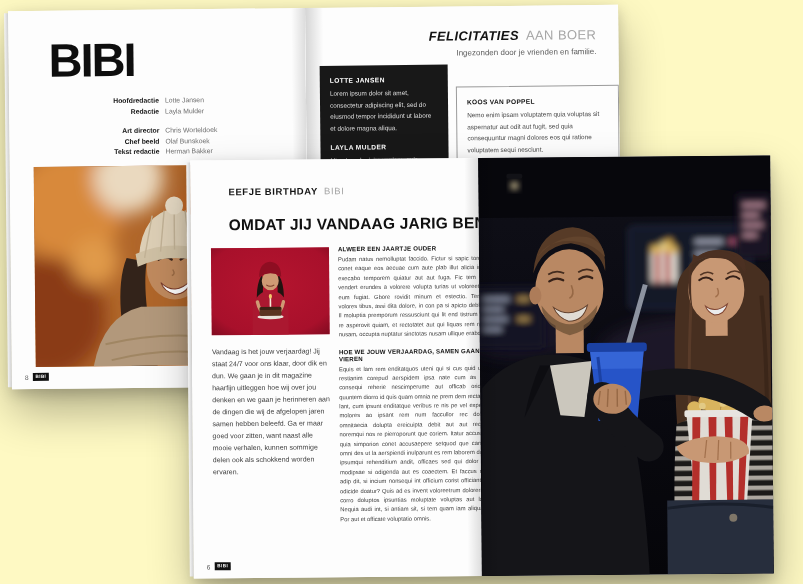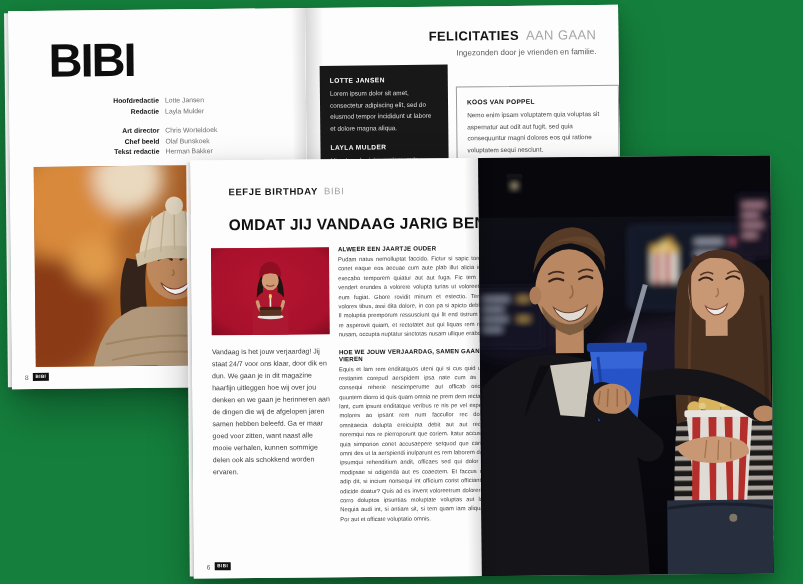--- a/index.html
+++ b/index.html
@@ -1,17 +1,17 @@
 <!DOCTYPE html>
 <html><head>
 <meta charset="utf-8">
 <style>
   html,body{margin:0;padding:0;background:#ffffff;}
   body{width:803px;height:584px;overflow:hidden;font-family:"Liberation Sans","DejaVu Sans",sans-serif;-webkit-font-smoothing:antialiased;}
-  .stage{position:relative;width:803px;height:584px;background:#15803d;}
+  .stage{position:relative;width:803px;height:584px;background:#fef9c3;}
 
   
   .spread{position:absolute;display:flex;background:#fdfdfd;
           box-shadow:0 22px 45px rgba(0,0,0,.30),0 5px 14px rgba(0,0,0,.18);}
   .spread::before{content:"";position:absolute;left:-4px;top:2px;bottom:2px;width:4px;
           background:linear-gradient(90deg,#f4f4f4,#cfcfcf);}
   .page{position:relative;overflow:hidden;background:#fdfdfd;}
   .page-left::after{content:"";position:absolute;right:0;top:0;bottom:0;width:14px;
           background:linear-gradient(270deg,rgba(0,0,0,.13),rgba(0,0,0,0));pointer-events:none;}
   .page-right-shade::before{content:"";position:absolute;left:0;top:0;bottom:0;width:18px;
@@ -33,21 +33,21 @@
   .autumn-photo{position:absolute;left:24px;top:156px;width:276px;height:200px;overflow:hidden;background:#b0662a;}
   .autumn-photo svg{display:block;}
 
   .page-footer{position:absolute;left:13px;bottom:8px;display:flex;align-items:center;gap:4px;}
   .page-num{font-size:6.5px;color:#555;}
   .footer-badge{background:#111;color:#fff;font-weight:700;font-size:4.6px;letter-spacing:.4px;
           padding:1.5px 3px;line-height:1;}
 
   .fel-heading{position:absolute;top:22px;right:22px;text-align:right;font-size:13px;
           letter-spacing:.4px;white-space:nowrap;}
-  .fel-heading .bold{font-weight:800;color:#141414;}
+  .fel-heading .bold{font-weight:800;color:#141414;font-style:italic;}
   .fel-heading .light{font-weight:400;color:#a6a6a6;margin-left:3px;}
   .fel-sub{position:absolute;top:42px;right:22px;font-size:8px;color:#5c5c5c;text-align:right;}
 
   .dark-box{position:absolute;left:14px;top:58px;width:128px;height:165px;background:#181818;
           color:#fff;padding:11px 10px;box-sizing:border-box;}
   .dark-entry{margin-bottom:10px;}
   .dark-entry .entry-name{font-weight:700;font-size:6.6px;letter-spacing:.4px;margin-bottom:4px;color:#fff;}
   .dark-entry .entry-text{font-size:6.4px;line-height:1.8;color:#dcdcdc;}
 
   .light-box{position:absolute;left:150px;top:80px;width:163px;height:145px;border:1px solid #9a9a9a;
@@ -178,21 +178,21 @@
 
       <div class="page-footer">
         <span class="page-num">8</span>
         <span class="footer-badge">BIBI</span>
       </div>
     </div>
 
     <div class="page back-right page-right-shade">
       <div class="fel-heading">
         <span class="bold">FELICITATIES</span>
-        <span class="light">AAN GAAN</span>
+        <span class="light">AAN BOER</span>
       </div>
       <div class="fel-sub">Ingezonden door je vrienden en familie.</div>
 
       <div class="dark-box">
         <div class="dark-entry">
           <div class="entry-name">LOTTE JANSEN</div>
           <div class="entry-text">Lorem ipsum dolor sit amet, consectetur adipiscing elit, sed do eiusmod tempor incididunt ut labore et dolore magna aliqua.</div>
         </div>
         <div class="dark-entry">
           <div class="entry-name">LAYLA MULDER</div>

